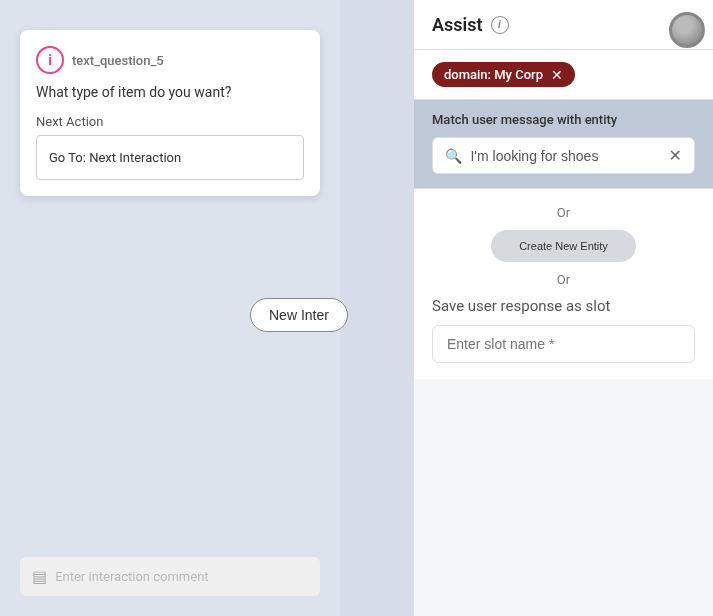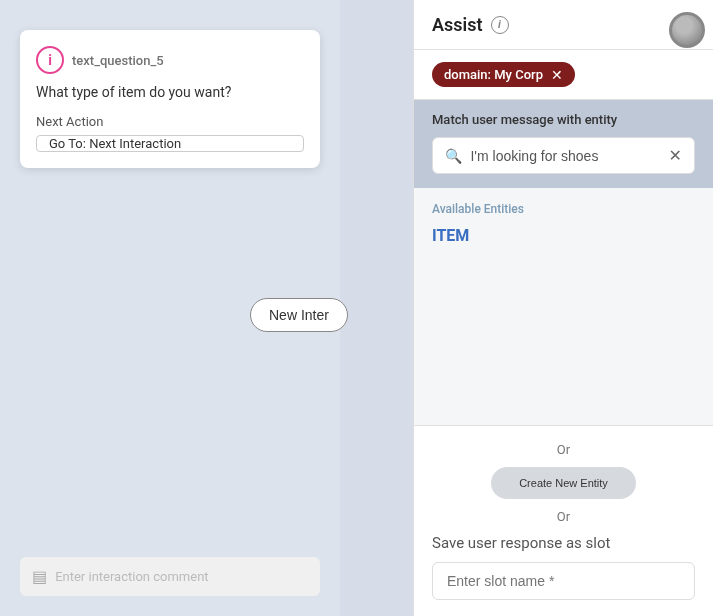--- a/index.html
+++ b/index.html
@@ -69,21 +69,21 @@
 
     .next-action-label {
       font-size: 13px;
       color: #555;
       margin-bottom: 6px;
     }
 
     .next-action-box {
       border: 1px solid #ccc;
       border-radius: 4px;
-      padding: 0 12px;
+      padding: 14px 12px;
       font-size: 13px;
       color: #333;
       background: white;
     }
 
     .comment-box {
       position: absolute;
       bottom: 20px;
       left: 20px;
       width: 300px;
@@ -382,26 +382,20 @@
 
   <div class="match-section">
     <div class="match-label">Match user message with entity</div>
     <div class="search-box">
       <span class="search-icon">🔍</span>
       <input class="search-input" type="text" value="I'm looking for shoes" placeholder="I'm looking for shoes" style="">
       <span class="search-clear">✕</span>
     </div>
   </div>
 
-  <div class="entities-section">
-    <div class="available-label">Available Entities</div>
-    <div class="entity-item">
-      <span>ITEM</span>
-    </div>
-  </div>
 
   <div class="bottom-section">
     <span class="or-text">Or</span>
     <button class="create-entity-btn">
       <span>Create New Entity</span>
     </button>
     <span class="or-text">Or</span>
     <span class="save-slot-label">Save user response as slot</span>
     <input class="slot-input" type="text" placeholder="Enter slot name *" style="">
   </div>

